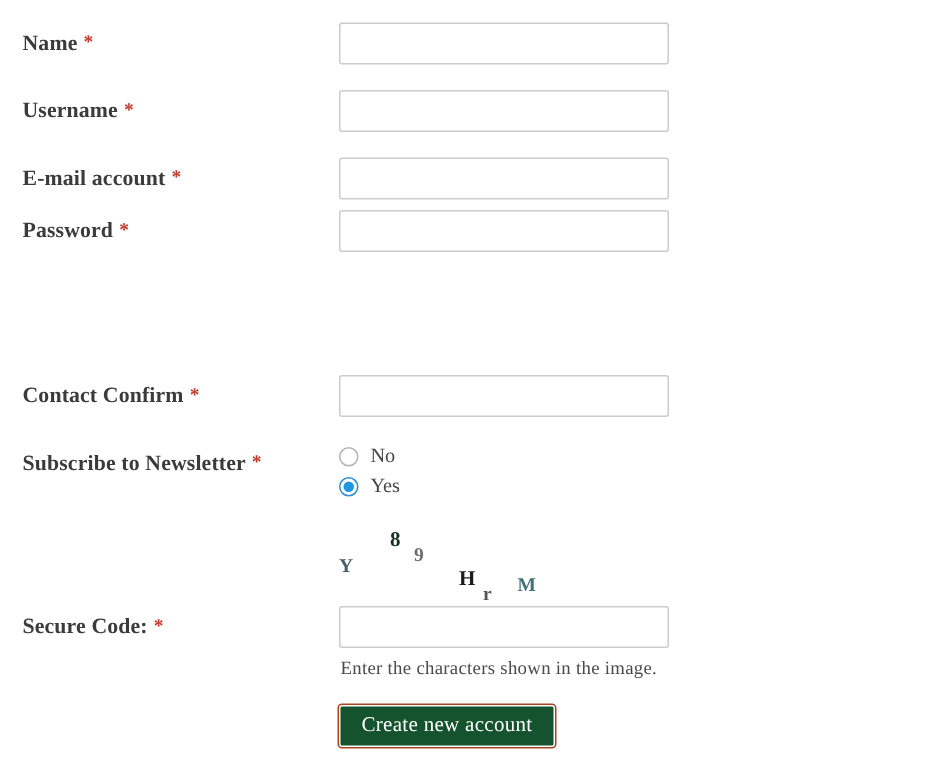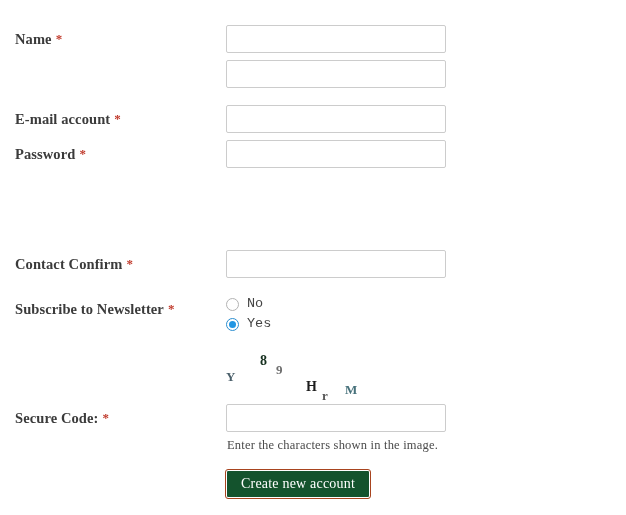--- a/index.html
+++ b/index.html
@@ -98,21 +98,21 @@
     content: "";
     position: absolute;
     left: 2px;
     top: 2px;
     width: 7px;
     height: 7px;
     border-radius: 50%;
     background: #2196e3;
   }
   .radio-label {
-    font-family: Liberation Mono, monospace;
+    font-family: Liberation Serif, serif;
     font-size: 13.5px;
     color: #444444;
     line-height: 1;
   }
 
   
   .captcha {
     position: absolute;
     left: 226px;
     top: 348px;
@@ -158,28 +158,31 @@
     cursor: pointer;
     letter-spacing: 0.2px;
     line-height: 1.1;
   }
 </style>
 </head>
 <body>
 
 <div class="form">
 
-  <div class="row" style="top:24px">
+  <div class="row" style="top:14px">
     <div class="label">
       <span>Name</span><span class="req">*</span>
     </div>
     <input class="field" type="text" value="" style="">
   </div>
 
   <div class="row" style="top:59px">
+    <div class="label">
+      <span>Username</span><span class="req">*</span>
+    </div>
     <input class="field" type="text" value="" style="">
   </div>
 
   <div class="row" style="top:104px">
     <div class="label">
       <span>E-mail account</span><span class="req">*</span>
     </div>
     <input class="field" type="text" value="" style="">
   </div>
 

